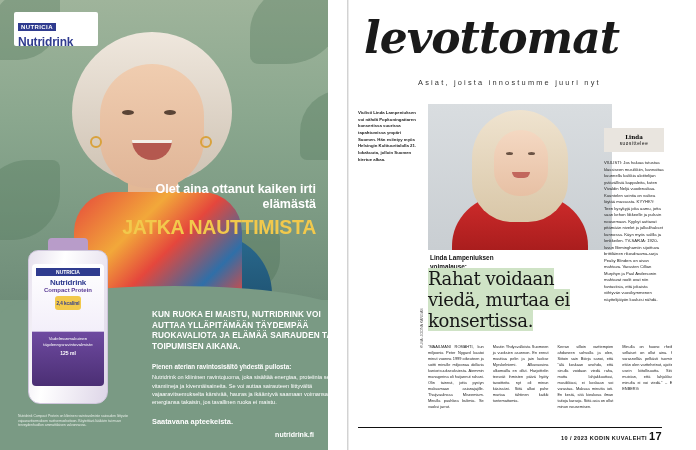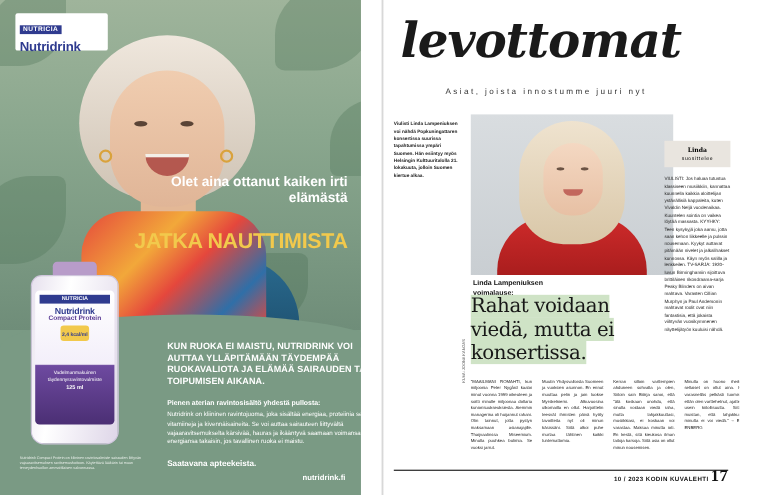--- a/index.html
+++ b/index.html
@@ -64,23 +64,23 @@
   .logo-top {
     background:#2f3b8f; color:#fff; font-size:6px; font-weight:bold;
     letter-spacing:.4px; padding:1px 3px; display:inline-block;
   }
   .logo-main { color:#2f3b8f; font-size:12px; font-weight:bold; letter-spacing:-.2px; margin-top:2px; }
 
   .ad-headline {
     position:absolute; right:12px; top:158px; width:196px; text-align:right;
     color:#ffffff;
   }
-  .ad-kicker { font-size:12.5px; font-weight:bold; line-height:1.18; }
+  .ad-kicker { font-size:12.5px; font-weight:bold; line-height:1.18;margin-top:24px; }
   .ad-big {
-    font-size:19.5px; font-weight:bold; color:#f2c94c; margin-top:22px;
+    font-size:19.5px; font-weight:bold; color:#f2c94c; margin-top:6px;
     letter-spacing:-.3px; line-height:1;
   }
 
   .lower-block {
     position:absolute; left:0; top:300px; width:348px; height:150px;
     background:#7a9a84;
   }
   .wave {
     position:absolute; left:0; top:-14px; width:348px; height:30px;
     background:#7a9a84; border-radius:50% 50% 0 0 / 100% 100% 0 0;
@@ -137,21 +137,21 @@
     position:relative; width:348px; height:450px; background:#ffffff; overflow:hidden;margin-left:16px;
   }
   .title-script {
     position:absolute; left:20px; top:16px; width:310px;
     font-family:"DejaVu Serif", serif;
     font-style:italic; font-weight:bold;
     font-size:44px; line-height:1; color:#1a1a1a;
     letter-spacing:-1px;
   }
   .title-sub {
-    position:absolute; left:61px; top:78px;
+    position:absolute; left:74px; top:78px;
     font-size:7.4px; letter-spacing:2.2px; color:#333;
   }
 
   .intro-col {
     position:absolute; left:14px; top:110px; width:62px;
     font-size:4.3px; line-height:1.55; color:#222; font-weight:bold;
   }
 
   .portrait {
     position:absolute; left:84px; top:104px; width:184px; height:146px;
@@ -213,21 +213,21 @@
     white-space:nowrap;
   }
 
   .footer-rule {
     position:absolute; left:14px; right:10px; bottom:22px; height:1px; background:#111;
   }
   .footer-txt {
     position:absolute; right:10px; bottom:8px;
     font-size:5.6px; letter-spacing:.4px; color:#111; font-weight:bold;
   }
-  .folio { font-size:15px; font-weight:bold;font-family:Liberation Serif, serif; }
+  .folio { font-size:11px; font-weight:bold; }
   .gutter {
     position:absolute; left:347px; top:0; width:2px; height:450px;
     background:linear-gradient(90deg, rgba(0,0,0,0.22), rgba(0,0,0,0.04));
   }
 </style>
 </head>
 <body>
 
 <div class="spread">
 
@@ -316,21 +316,21 @@
 
 KYYHKY: Teen kysykyjä joka aamu, jotta saan kehon liikkeelle ja pulssin nousemaan. Kyykyt auttavat pitämään nivelet ja jalkalihakset kunnossa. Käyn myös salilla ja lenkkeilen.
 
 TV-SARJA: 1920-luvun Birminghamiin sijoittuva brittiläinen rikosdraama-sarja Peaky Blinders on aivan mahtava. Varasten Cillian Murphyn ja Paul Andersonin mahtavat roolit ovat niin fantastisia, että jokaista viihtyvän vuosikymmenen näyttelijätyön kuuluisi nähdä.</div>
 
     <div class="credit-name">Linda Lampeniuksen</div>
     <div class="credit-role">voimalause:</div>
 
     <div class="pullquote">
       <span class="hl">Rahat voidaan</span><br>
-      <span class="hl">viedä, mutta ei</span><br>
+      <span class="hl">viedä, murtaa ei</span><br>
       <span class="hl">konsertissa.</span>
     </div>
 
     <div class="side-vert">KUVA: JOONA KANGAS</div>
 
     <div class="body-cols">
       <div class="bcol">"MAAILMANI ROMAHTI, kun miljoonia Peter Nygård kaatoi minut vuonna 1999 oikeuteen ja soitti minulle miljoonaa dollaria kuniorisuukseuksiesta. Aiemmin managerina oli huijannut rahani. Olin tainnut, jotta pystyn maksamaan asianajajille. Thaijvaalinssa Miseemium. Minulla puuhkea bulimia. Se vuoksi jarrut.</div>
       <div class="bcol">Muutin Yhdysvalloista Suomeen ja vuoksien asunnon. En ennut muuttaa pelin ja jain luokse Myrskelniemi. Alkuvuosina ulkomailla en ollut. Harjoittelin teesvät ihmisten päivä hyöty tavoitteita nyt oli minun käsissäni. Siitä alkoi puhe murtaa tähtinen kaikki tuntemattomia.</div>
       <div class="bcol">Kerran silloin varttempien ahduneen sohvalla ja olen, Siitoin sain Biörja sanoi, että "älä koskaan unohdu, että sinulla voidaan viedä raha, mutta lahjakkuuttasi, musiikkiasi, ei koskaan voi varastaa. Maksaa minutta ioti. En kestä, sitä kieukosa ilman taitoja karsoja. Siitä asia on ollut minun nousemisen.</div>
       <div class="bcol">Minulla on huono rheikko, sellaiset on ollut aina. Kun varasnelläs pelkästi tuomisen, ettän olen varttehetnut, ajattelen usein kiitollisuutta. Siitään muistan, että lahjakkuutta minulta ei voi viedä." – ELVI ENBERG</div>

